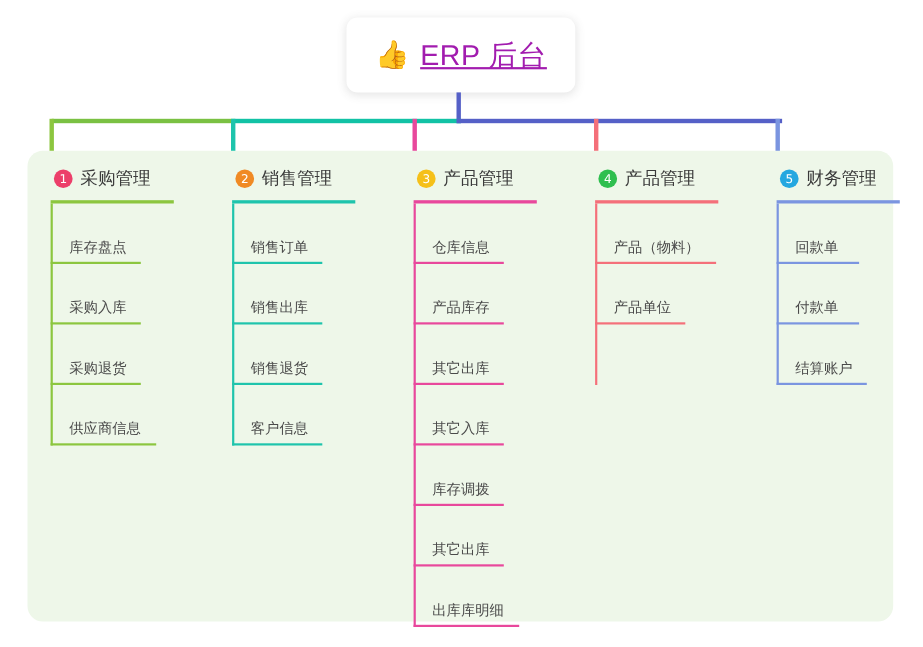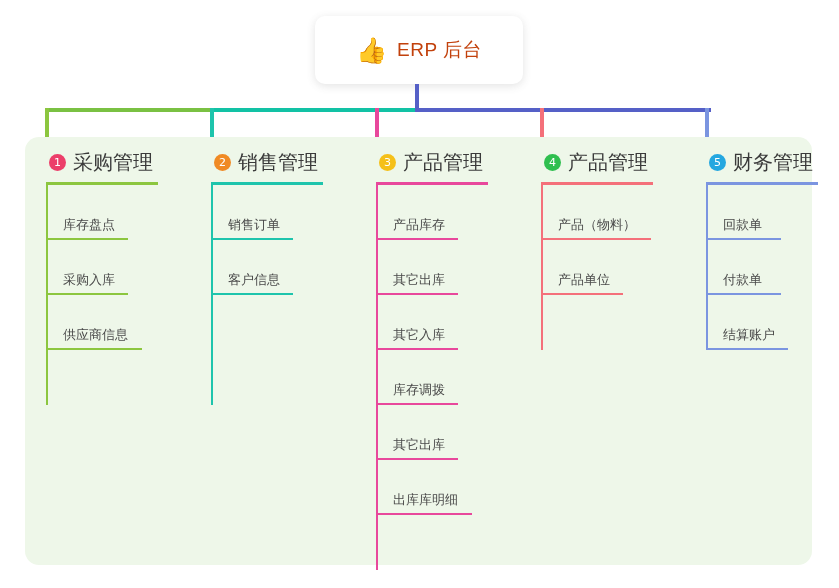--- a/index.html
+++ b/index.html
@@ -36,24 +36,25 @@
     justify-content: center;
     gap: 10px;
     box-sizing: border-box;
   }
   .title-emoji {
     font-size: 25px;
     line-height: 1;
     display: block;
   }
   .title-text {
-    font-size: 19px;
-    color: #c2410c;
+    font-size: 26px;
+    color: #a21caf;
     letter-spacing: 0.5px;
     white-space: nowrap;
+    text-decoration: underline;
   }
   .vstem {
     position: absolute;
     width: 4px;
     background: #5560c7;
   }
   .hbar {
     position: absolute;
     height: 4px;
   }
@@ -92,21 +93,21 @@
     height: 17px;
     border-radius: 50%;
     color: #ffffff;
     font-size: 11px;
     line-height: 17px;
     text-align: center;
     flex: none;
     font-family: "DejaVu Sans", sans-serif;
   }
   .col-title {
-    font-size: 20px;
+    font-size: 16px;
     color: #3a3a3a;
     white-space: nowrap;
     font-family: Liberation Mono, monospace;
   }
   .head-rule {
     height: 3px;
     margin-top: 5px;
   }
 
   .items {
@@ -174,52 +175,68 @@
           <div class="spine" style="background: rgb(140, 198, 63); height: 220px;"></div>
           <div class="item">
             <span class="item-label">库存盘点</span>
             <div class="item-rule" style="background: rgb(140, 198, 63); width: 82px;"></div>
           </div>
           <div class="item">
             <span class="item-label">采购入库</span>
             <div class="item-rule" style="background: rgb(140, 198, 63); width: 82px;"></div>
           </div>
           <div class="item">
+            <span class="item-label">采购退货</span>
+            <div class="item-rule" style="background: rgb(140, 198, 63); width: 82px;"></div>
+          </div>
+          <div class="item">
             <span class="item-label">供应商信息</span>
             <div class="item-rule" style="background: rgb(140, 198, 63); width: 96px;"></div>
           </div>
         </div>
       </div>
       <div class="column" style="left: 198px; top: 147px; width: 165px;">
         <div class="col-head">
           <span class="badge" style="background: rgb(240, 138, 36);">2</span>
           <span class="col-title">销售管理</span>
         </div>
         <div class="head-rule" style="background: rgb(30, 196, 172); width: 112px; margin-left: 13px;"></div>
         <div class="items">
           <div class="spine" style="background: rgb(30, 196, 172); height: 220px;"></div>
           <div class="item">
             <span class="item-label">销售订单</span>
             <div class="item-rule" style="background: rgb(30, 196, 172); width: 82px;"></div>
           </div>
           <div class="item">
+            <span class="item-label">销售出库</span>
+            <div class="item-rule" style="background: rgb(30, 196, 172); width: 82px;"></div>
+          </div>
+          <div class="item">
+            <span class="item-label">销售退货</span>
+            <div class="item-rule" style="background: rgb(30, 196, 172); width: 82px;"></div>
+          </div>
+          <div class="item">
             <span class="item-label">客户信息</span>
             <div class="item-rule" style="background: rgb(30, 196, 172); width: 82px;"></div>
           </div>
         </div>
       </div>
       <div class="column" style="left: 363px; top: 147px; width: 165px;">
         <div class="col-head">
           <span class="badge" style="background: rgb(245, 192, 25);">3</span>
           <span class="col-title">产品管理</span>
         </div>
         <div class="head-rule" style="background: rgb(232, 72, 156); width: 112px; margin-left: 13px;"></div>
         <div class="items">
           <div class="spine" style="background: rgb(232, 72, 156); height: 385px;"></div>
           <div class="item">
+            <span class="item-label">仓库信息</span>
+            <div class="item-rule" style="background: rgb(232, 72, 156); width: 82px;"></div>
+          </div>
+          <div class="item">
             <span class="item-label">产品库存</span>
             <div class="item-rule" style="background: rgb(232, 72, 156); width: 82px;"></div>
           </div>
           <div class="item">
             <span class="item-label">其它出库</span>
             <div class="item-rule" style="background: rgb(232, 72, 156); width: 82px;"></div>
           </div>
           <div class="item">
             <span class="item-label">其它入库</span>
             <div class="item-rule" style="background: rgb(232, 72, 156); width: 82px;"></div>

